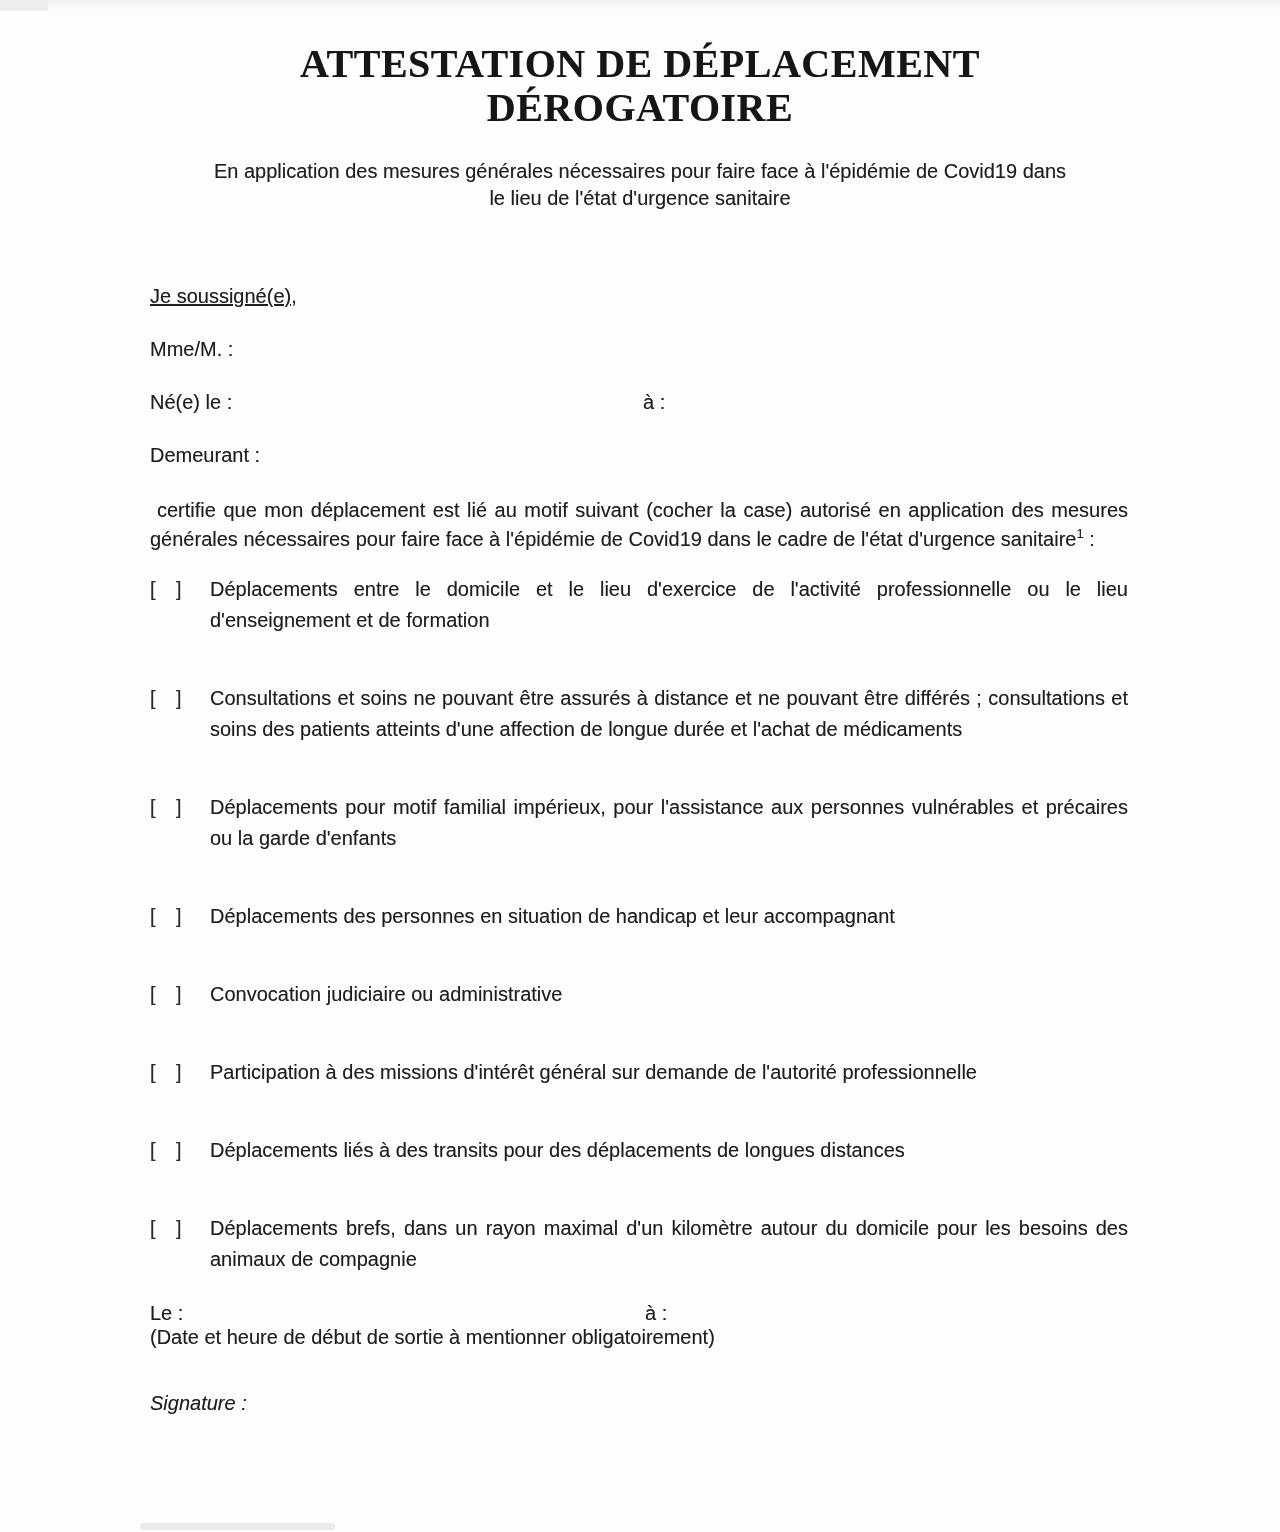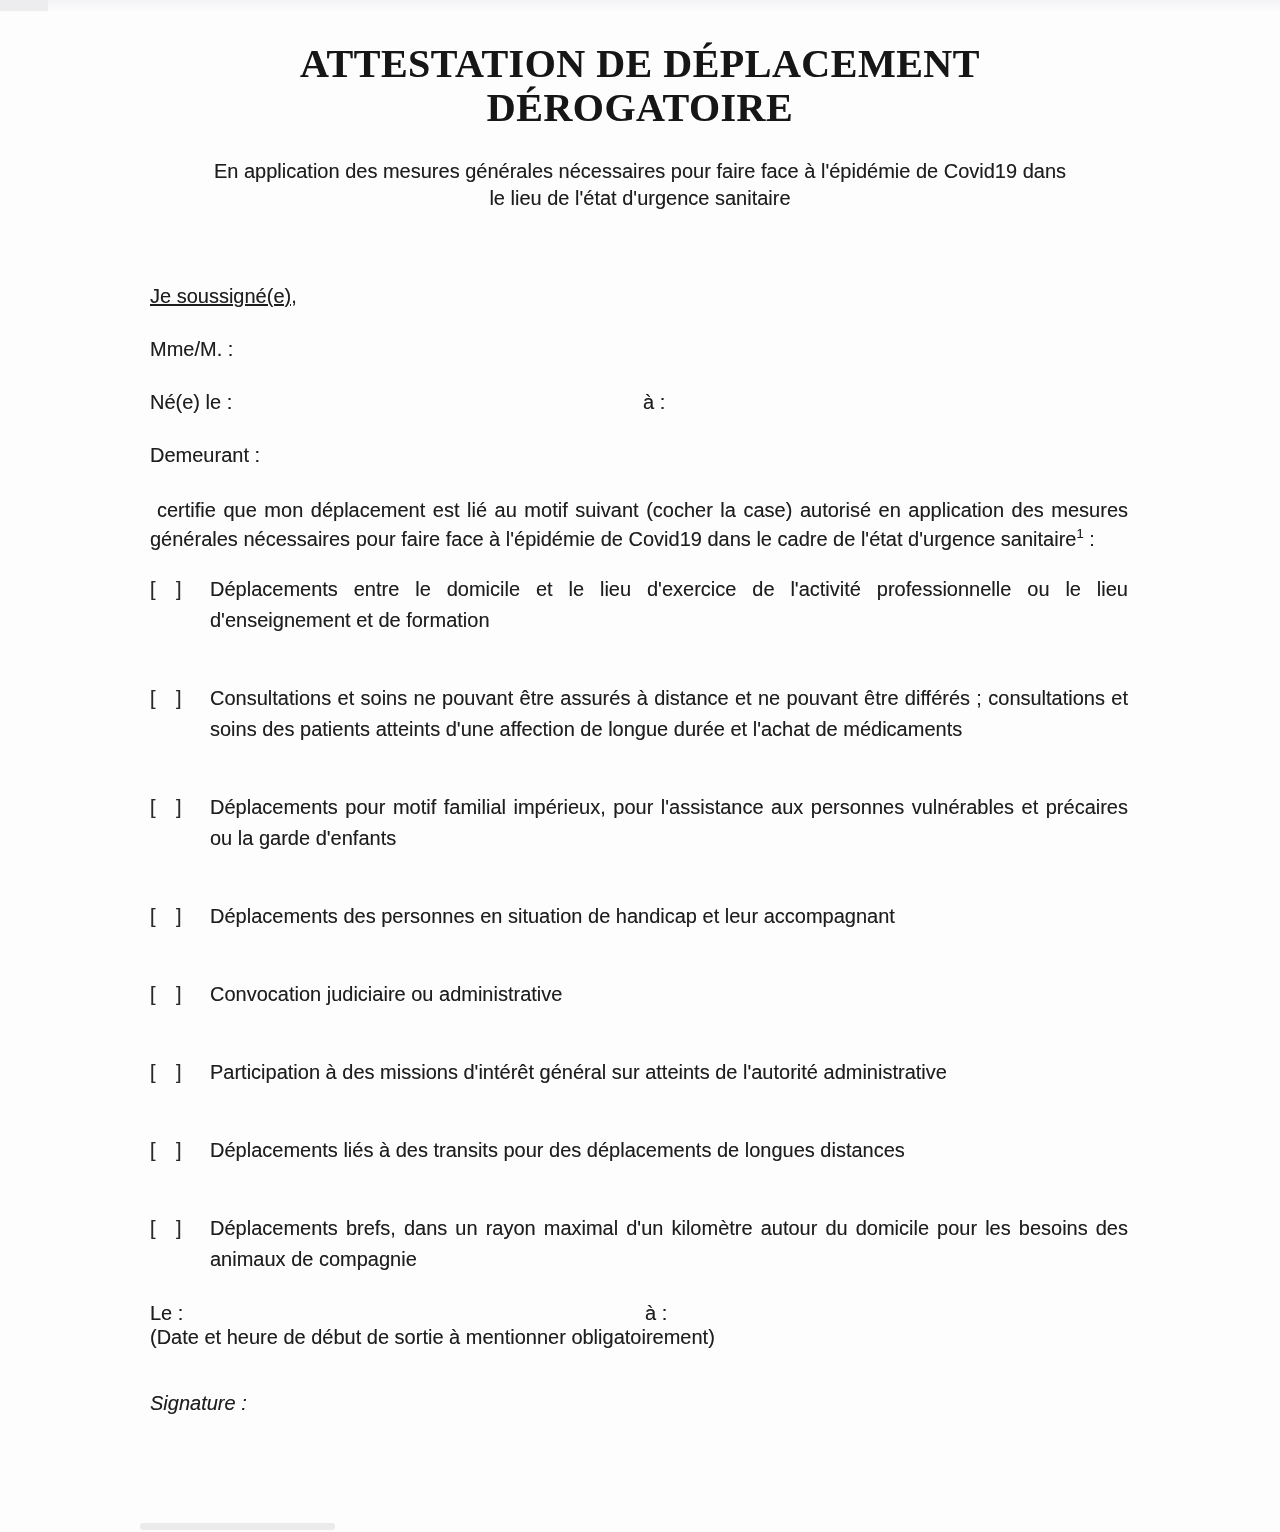--- a/index.html
+++ b/index.html
@@ -187,21 +187,21 @@
         <div class="reason-text">Déplacements des personnes en situation de handicap et leur accompagnant</div>
       </div>
 
       <div class="reason">
         <span class="cb">[ ]</span>
         <div class="reason-text">Convocation judiciaire ou administrative</div>
       </div>
 
       <div class="reason">
         <span class="cb">[ ]</span>
-        <div class="reason-text">Participation à des missions d'intérêt général sur atteints de l'autorité administrative</div>
+        <div class="reason-text">Participation à des missions d'intérêt général sur demande de l'autorité professionnelle</div>
       </div>
 
       <div class="reason">
         <span class="cb">[ ]</span>
         <div class="reason-text">Déplacements liés à des transits pour des déplacements de longues distances</div>
       </div>
 
       <div class="reason">
         <span class="cb">[ ]</span>
         <div class="reason-text">Déplacements brefs, dans un rayon maximal d'un kilomètre autour du domicile pour les besoins des animaux de compagnie</div>

